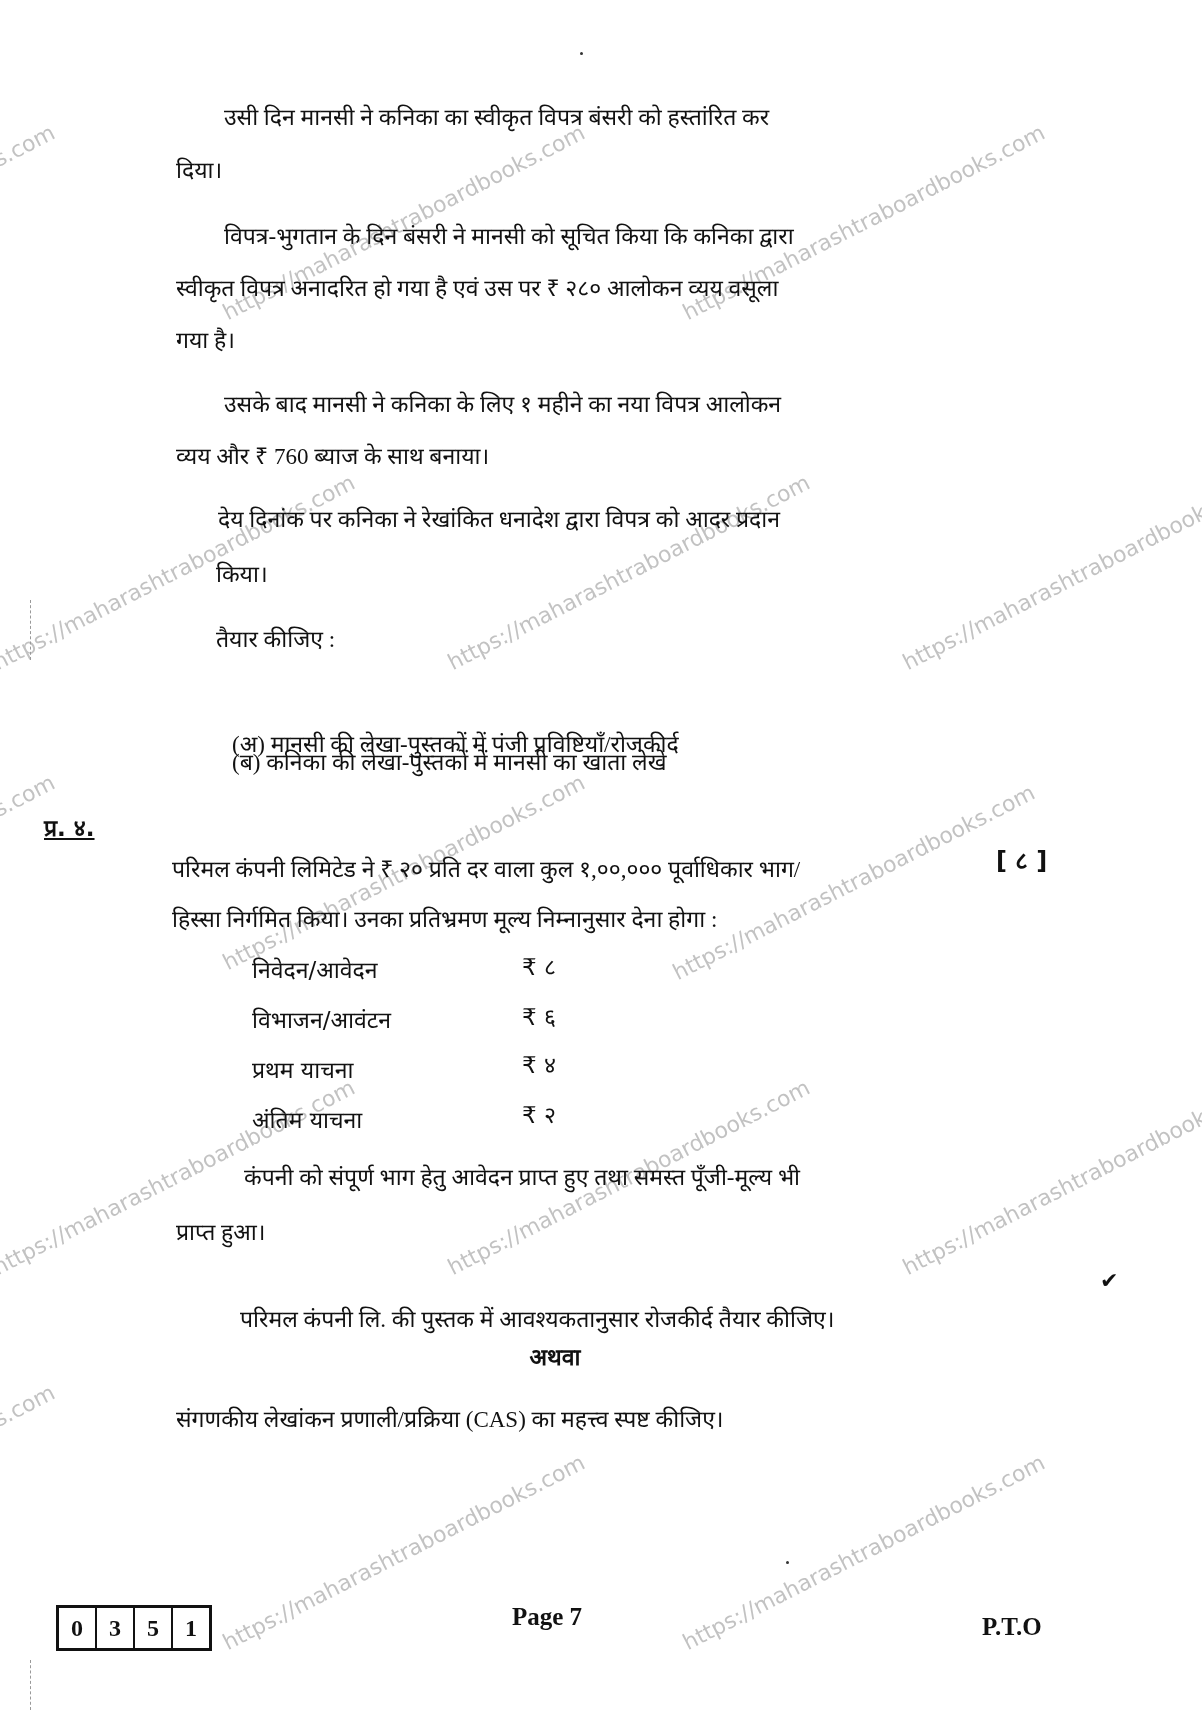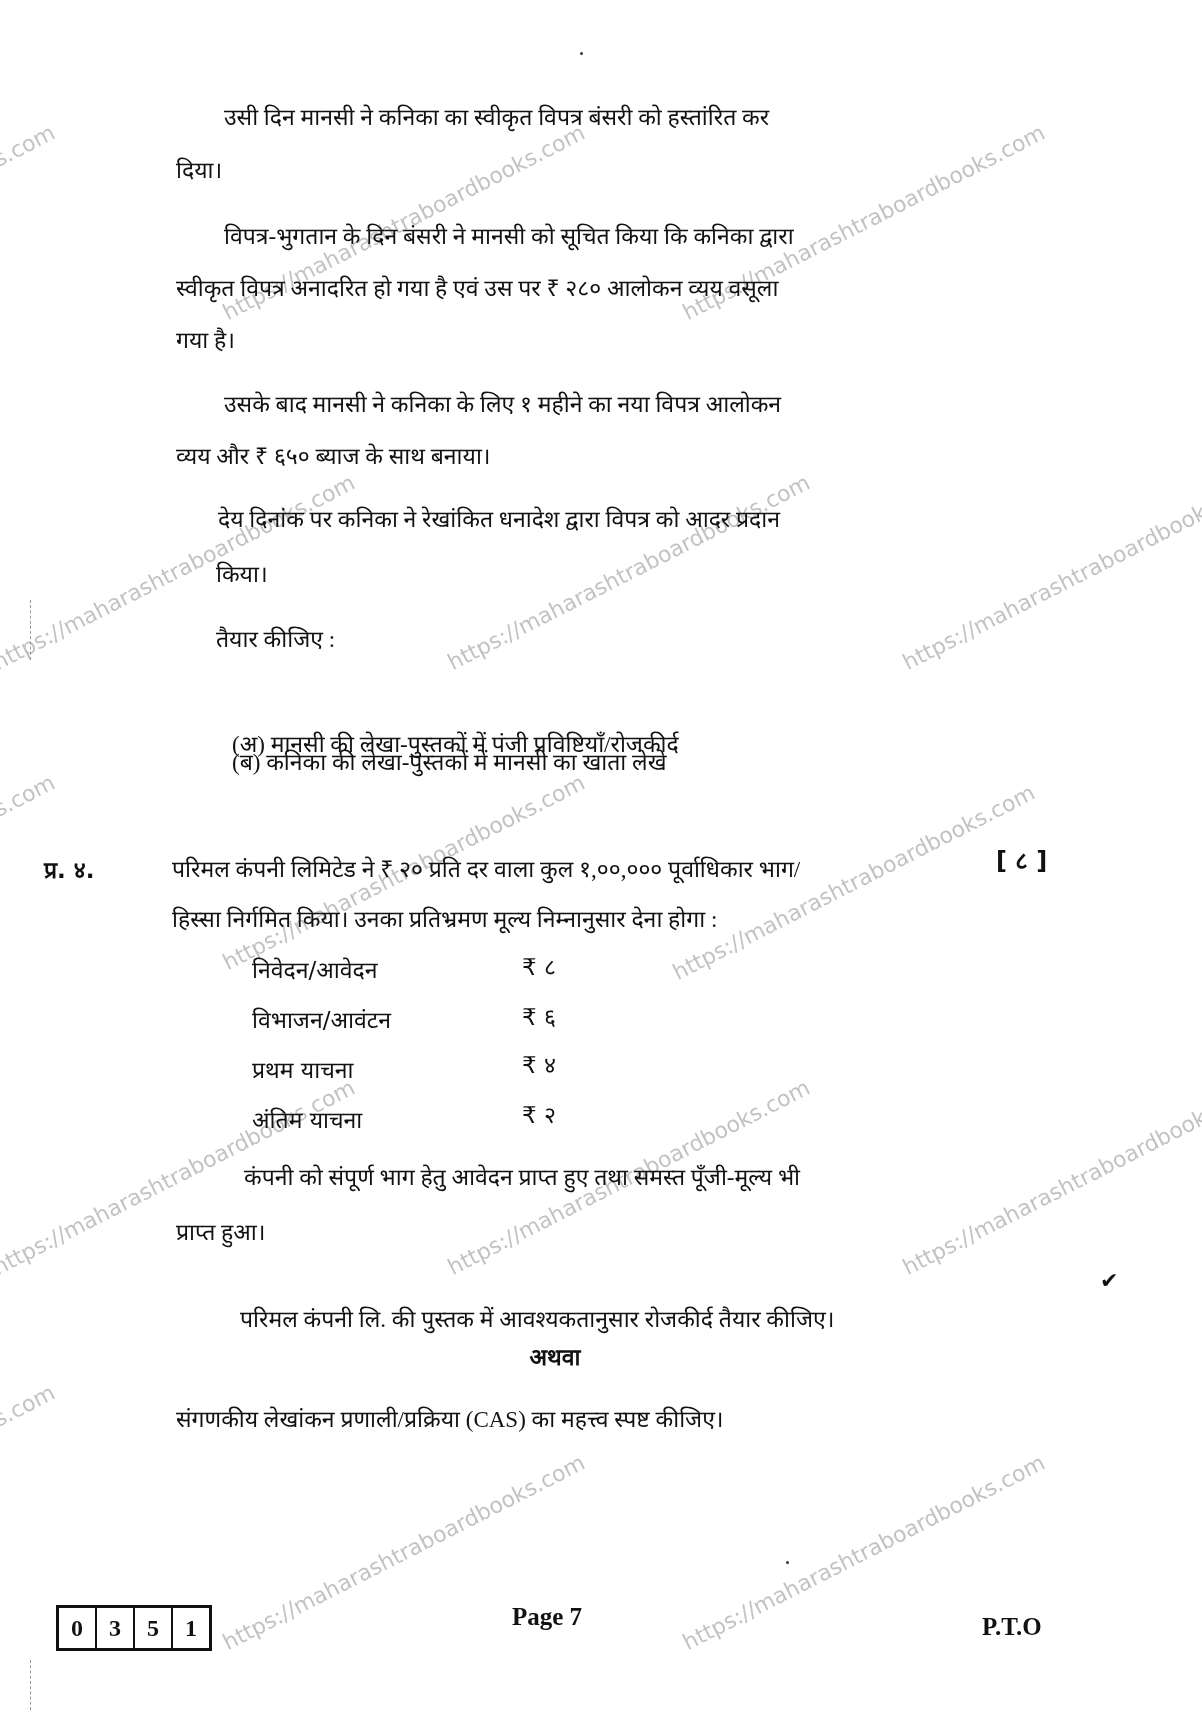--- a/index.html
+++ b/index.html
@@ -162,39 +162,39 @@
 
   <div>
     <div class="line indent" style="top:103px;">उसी दिन मानसी ने कनिका का स्वीकृत विपत्र बंसरी को हस्तांरित कर</div>
     <div class="line flush" style="top:156px;">दिया।</div>
 
     <div class="line indent" style="top:222px;text-align:center;">विपत्र-भुगतान के दिन बंसरी ने मानसी को सूचित किया कि कनिका द्वारा</div>
     <div class="line flush" style="top:274px;">स्वीकृत विपत्र अनादरित हो गया है एवं उस पर ₹ २८० आलोकन व्यय वसूला</div>
     <div class="line flush" style="top:326px;">गया है।</div>
 
     <div class="line indent" style="top:390px;">उसके बाद मानसी ने कनिका के लिए १ महीने का नया विपत्र आलोकन</div>
-    <div class="line flush" style="top:442px;">व्यय और ₹ ६५० ब्याज के साथ बनाया।</div>
+    <div class="line flush" style="top:442px;">व्यय और ₹ 760 ब्याज के साथ बनाया।</div>
 
     <div class="line indent" style="top:505px; left:218px;">देय दिनांक पर कनिका ने रेखांकित धनादेश द्वारा विपत्र को आदर प्रदान</div>
     <div class="line flush2" style="top:560px;">किया।</div>
 
     <div class="line flush2" style="top:625px;">तैयार कीजिए :</div>
 
     <div class="line sub" style="top:690px;margin-top:40px;">
       <span>(अ)</span>
       <span>मानसी की लेखा-पुस्तकों में पंजी प्रविष्टियाँ/रोजकीर्द</span>
     </div>
     <div class="line sub" style="top:748px;">
       <span>(ब)</span>
       <span>कनिका की लेखा-पुस्तकों में मानसी का खाता लेखे</span>
     </div>
   </div>
 
   <div>
-    <div class="qnum" style="top:855px;">प्र. ४.</div>
+    <div class="qnum" style="top:813px;text-decoration:underline;">प्र. ४.</div>
     <div class="marks" style="top:846px;">[ ८ ]</div>
 
     <div class="line" style="top:855px; left:172px;">परिमल कंपनी लिमिटेड ने ₹ २० प्रति दर वाला कुल १,००,००० पूर्वाधिकार भाग/</div>
     <div class="line" style="top:905px; left:172px;">हिस्सा निर्गमित किया। उनका प्रतिभ्रमण मूल्य निम्नानुसार देना होगा :</div>
 
     <div>
       <div>
         <div class="row-label" style="top:955px;">निवेदन/आवेदन</div>
         <div class="row-value" style="top:952px;">₹ ८</div>
       </div>

